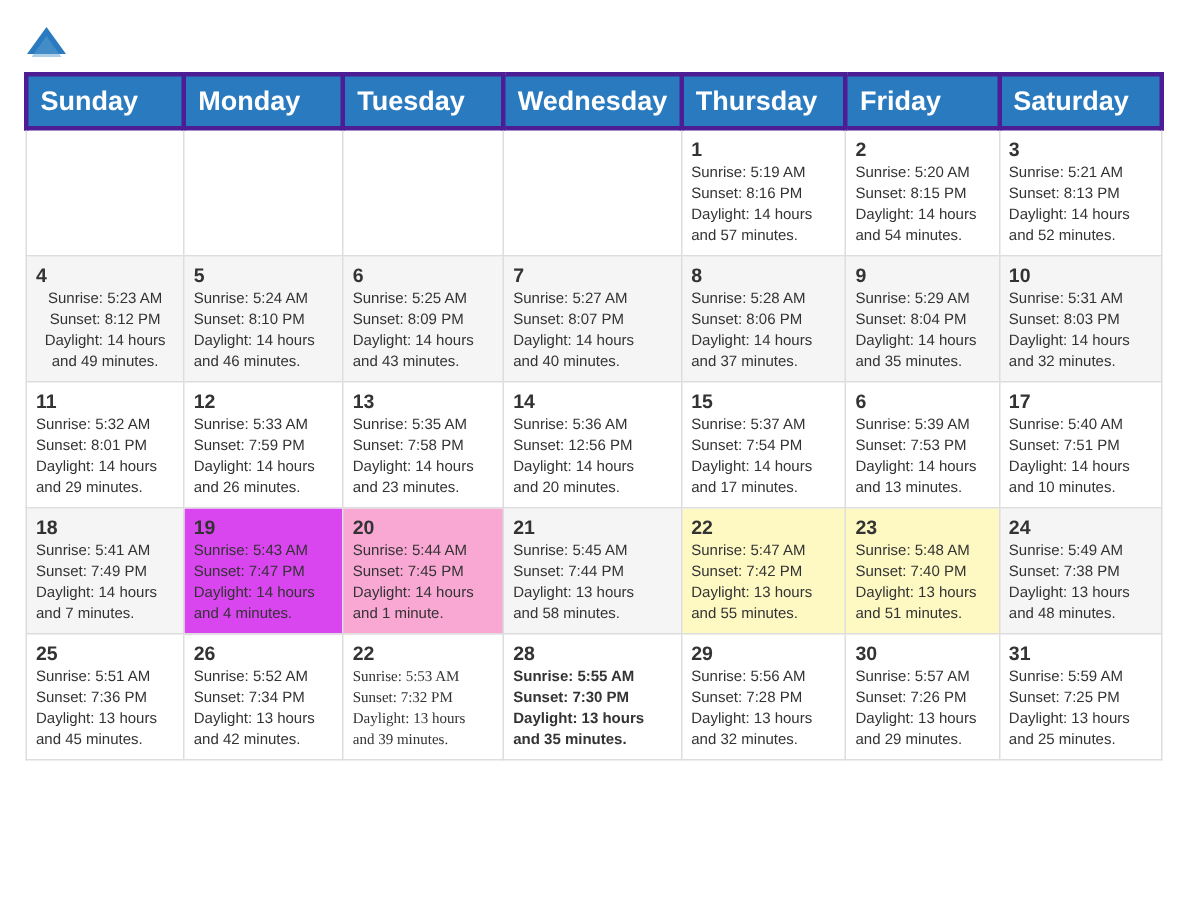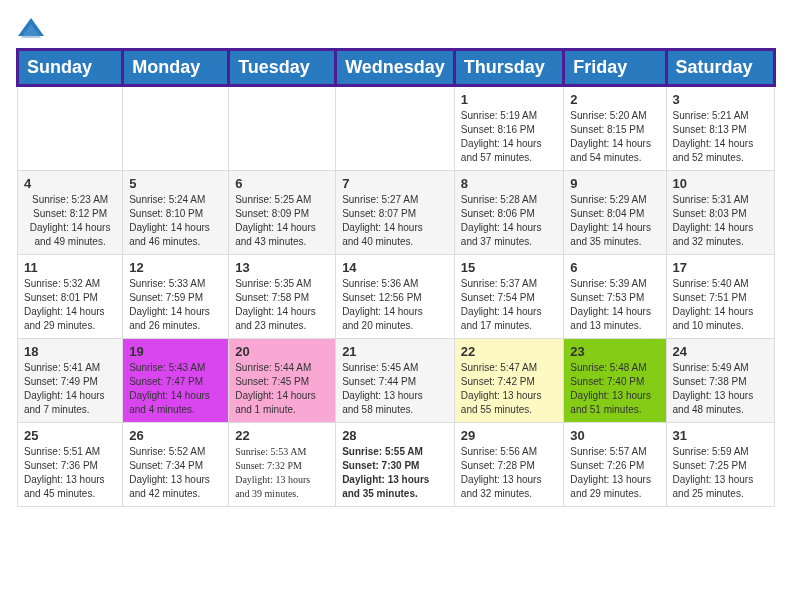--- a/index.html
+++ b/index.html
@@ -270,21 +270,21 @@
 Daylight: 13 hours
 and 58 minutes.</div>
         </td>
         <td style="background-color: #fef9c3;">
           <span class="day-number">22</span>
           <div class="day-info" style="white-space: pre-line;">Sunrise: 5:47 AM
 Sunset: 7:42 PM
 Daylight: 13 hours
 and 55 minutes.</div>
         </td>
-        <td style="background-color: #84cc16; margin-top: 25px;">
+        <td style="background-color: #fef9c3; margin-top: 25px;">
           <span class="day-number">23</span>
           <div class="day-info" style="white-space: pre-line;">Sunrise: 5:48 AM
 Sunset: 7:40 PM
 Daylight: 13 hours
 and 51 minutes.</div>
         </td>
         <td style="background-color: rgb(245, 245, 245);">
           <span class="day-number">24</span>
           <div class="day-info" style="white-space: pre-line;">Sunrise: 5:49 AM
 Sunset: 7:38 PM

